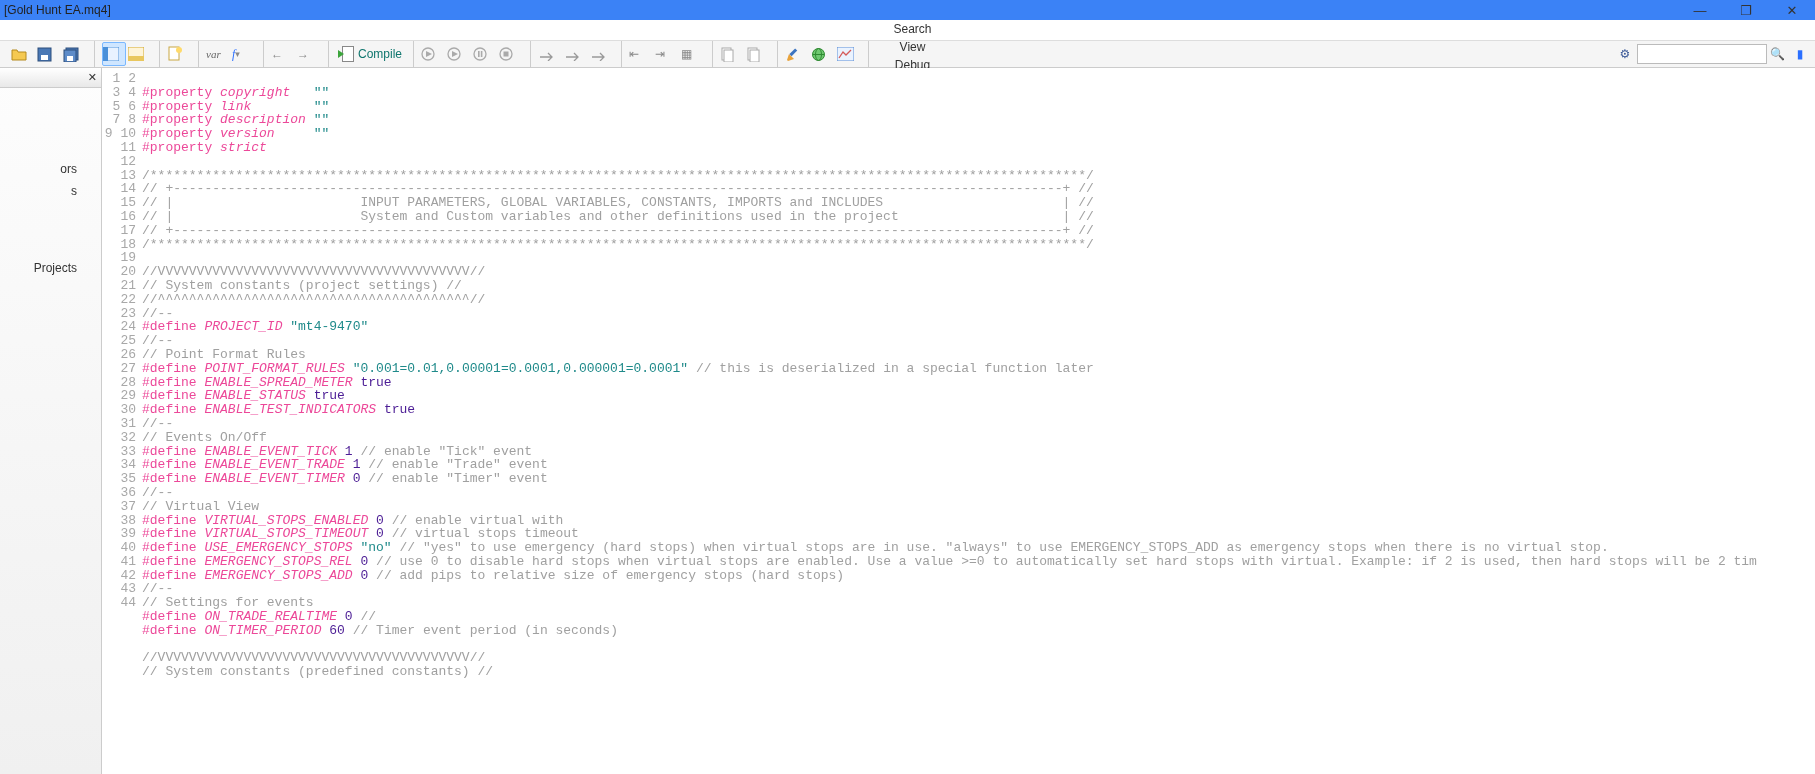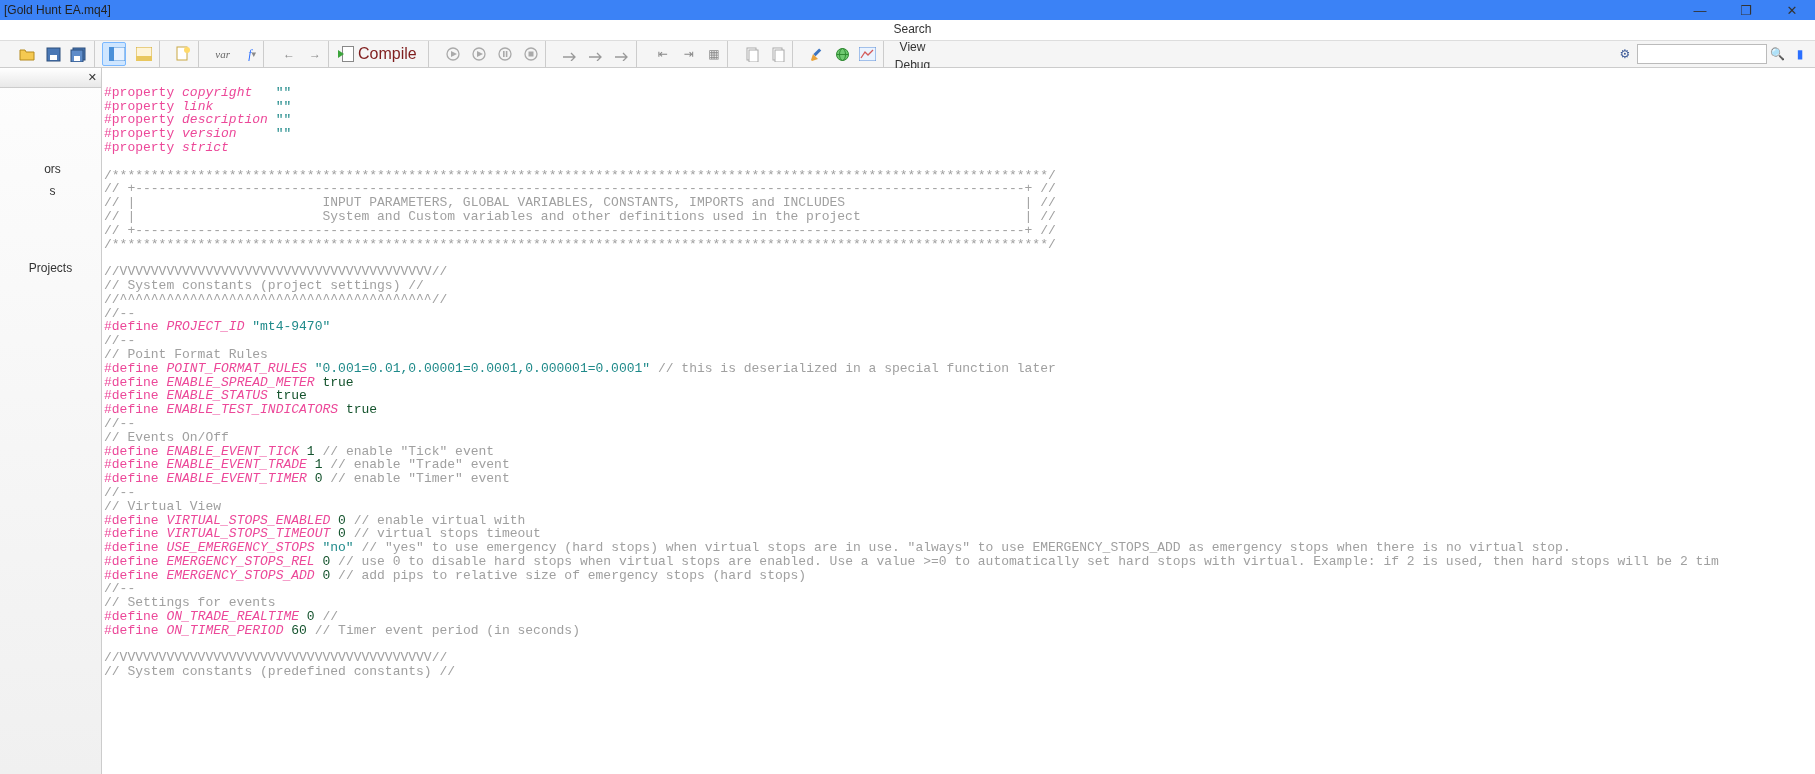--- a/index.html
+++ b/index.html
@@ -8,52 +8,52 @@
   .titlebar { height:20px; background:#3b82f6; display:flex; align-items:center; padding:0 4px; width:100%; position:relative; }
   .titlebar .title { font-size:12px; color:#222; }
   .win-controls { position:absolute; right:0; top:0; display:flex; }
   .win-btn { width:46px; height:20px; display:flex; align-items:center; justify-content:center; font-size:13px; color:#333; font-family:sans-serif; }
   
   .menubar { height:20px; background:#fff; display:flex; align-items:center; padding-left:10px; gap:0;flex-direction:column; }
   .menu-item { padding:2px 12px; color:#333; font-size:12px; }
   
   .toolbar { height:28px; background:#f5f5f5; border-top:1px solid #ddd; border-bottom:1px solid #ccc; display:flex; align-items:center; padding:0 4px; gap:0; }
   .tb-group { display:flex; align-items:center; border-right:1px solid #ccc; padding:0 6px; height:100%; }
-  .tb-btn { width:24px; height:24px; display:flex; align-items:center; justify-content:flex-end; margin:8px 1px; border-radius:2px; }
+  .tb-btn { width:24px; height:24px; display:flex; align-items:center; justify-content:flex-start; margin:8px 1px; border-radius:2px; }
   .tb-btn.active { background:#cfe6ff; border:1px solid #7ab8ff; }
-  .tb-label { font-size:16px; color:#7f1d1d; margin-left:2px; }
+  .tb-label { font-size:12px; color:#0f766e; margin-left:2px; }
   .clr-gold { color:#e5a400; }
   .clr-save { color:#4a6fa5; }
   .clr-gray { color:#888; }
   .clr-save2 { color:#3b5998; }
   .clr-green { color:#3ba43b; }
   .clr-orange{ color:#e58a1a; }
   .clr-pencil{ color:#dd9a1a; }
   .compile-ico { display:inline-flex; width:16px; height:16px; position:relative; }
   .compile-ico::before { content:""; position:absolute; left:2px; top:0; width:10px; height:14px; border:1px solid #888; background:#fff; }
   .compile-ico::after  { content:""; position:absolute; left:-2px; top:4px; width:0; height:0; border-left:6px solid #3ba43b; border-top:4px solid transparent; border-bottom:4px solid transparent; }
   .search-box { margin-left:auto; display:flex; align-items:center; height:22px; }
   .search-gear { width:24px; height:22px; display:flex; align-items:center; justify-content:center; color:#3b5998; }
   .search-input { width:130px; height:20px; border:1px solid #bbb; background:#fff; font-size:12px; padding:0 3px; }
   .search-btn { width:22px; height:22px; display:flex; align-items:center; justify-content:center; color:#555; }
   
   .main { display:flex; height:calc(774px - 20px - 20px - 28px); }
   .sidebar { width:102px; background:linear-gradient(#fdfdfd,#f0f0f0); border-right:1px solid #ccc; position:relative; }
   .sidebar-tab { height:20px; background:linear-gradient(#fff,#e8e8e8); border-bottom:1px solid #ccc; display:flex; align-items:center; justify-content:flex-end; padding-right:4px; }
   .sidebar-close { font-size:11px; color:#333; }
-  .sb-item { padding:4px 0; font-size:12px; color:#333; text-align:center; }
+  .sb-item { padding:4px 24px; font-size:12px; color:#333; text-align:right; }
   .sb-item.sub { padding-left:4px; }
   
   .editor { flex:1; overflow:hidden; display:flex; font-family: Consolas, "Courier New", monospace; font-size:13px; line-height:13.8px; background:#fff; }
   .gutter { width:38px; text-align:right; color:#a8a8a8; padding:4px 4px 0 0; user-select:none; background:#fff; }
   .code  { flex:1; white-space:pre; padding:4px 0 0 2px; color:#333; overflow:hidden; }
   .k-prop  { color:#ec4899; }        
   .k-red   { color:#ec4899;font-style:italic; }        
   .k-teal  { color:#1f8a8a; }        
-  .k-blue2 { color:#14532d;text-align:right; }        
+  .k-blue2 { color:#4c1d95;text-align:right; }        
   .k-gray  { color:#a0a0a0; }
 </style>
 </head>
 <body>
 
 <div class="titlebar">
   <span class="title">[Gold Hunt EA.mq4]</span>
   <div class="win-controls">
     <div class="win-btn">—</div>
     <div class="win-btn">❐</div>
@@ -231,20 +231,65 @@
       <span class="sidebar-close">✕</span>
     </div>
     <div style="height:70px"></div>
     <div class="sb-item sub">ors</div>
     <div class="sb-item sub">s</div>
     <div style="height:55px"></div>
     <div class="sb-item">Projects</div>
   </div>
 
   <div class="editor">
+    <div class="gutter" id="gutter">1
+2
+3
+4
+5
+6
+7
+8
+9
+10
+11
+12
+13
+14
+15
+16
+17
+18
+19
+20
+21
+22
+23
+24
+25
+26
+27
+28
+29
+30
+31
+32
+33
+34
+35
+36
+37
+38
+39
+40
+41
+42
+43
+44
+</div>
     <div class="code" id="code">
 <span class="k-prop">#property</span> <span class="k-red">copyright</span>   <span class="k-teal">""</span>
 <span class="k-prop">#property</span> <span class="k-red">link</span>        <span class="k-teal">""</span>
 <span class="k-prop">#property</span> <span class="k-red">description</span> <span class="k-teal">""</span>
 <span class="k-prop">#property</span> <span class="k-red">version</span>     <span class="k-teal">""</span>
 <span class="k-prop">#property</span> <span class="k-red">strict</span>
 
 <span class="k-gray">/************************************************************************************************************************/</span>
 <span class="k-gray">// +------------------------------------------------------------------------------------------------------------------+ //</span>
 <span class="k-gray">// |                        INPUT PARAMETERS, GLOBAL VARIABLES, CONSTANTS, IMPORTS and INCLUDES                       | //</span>

